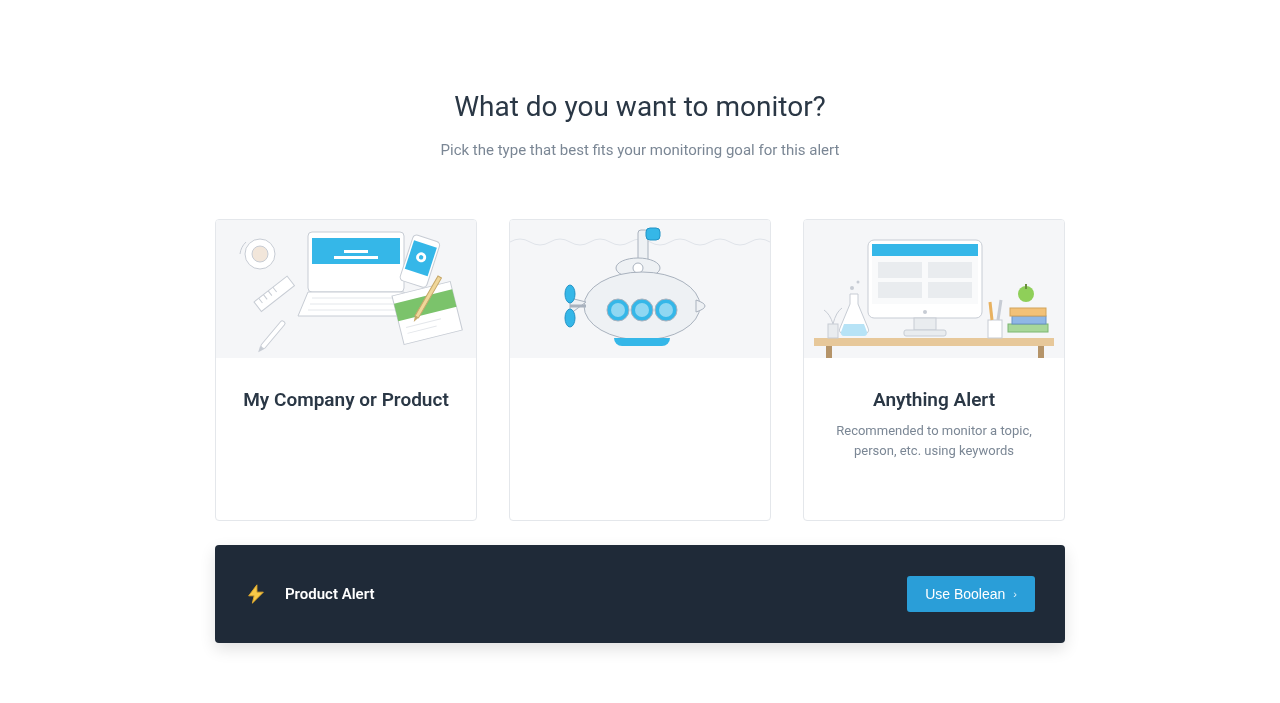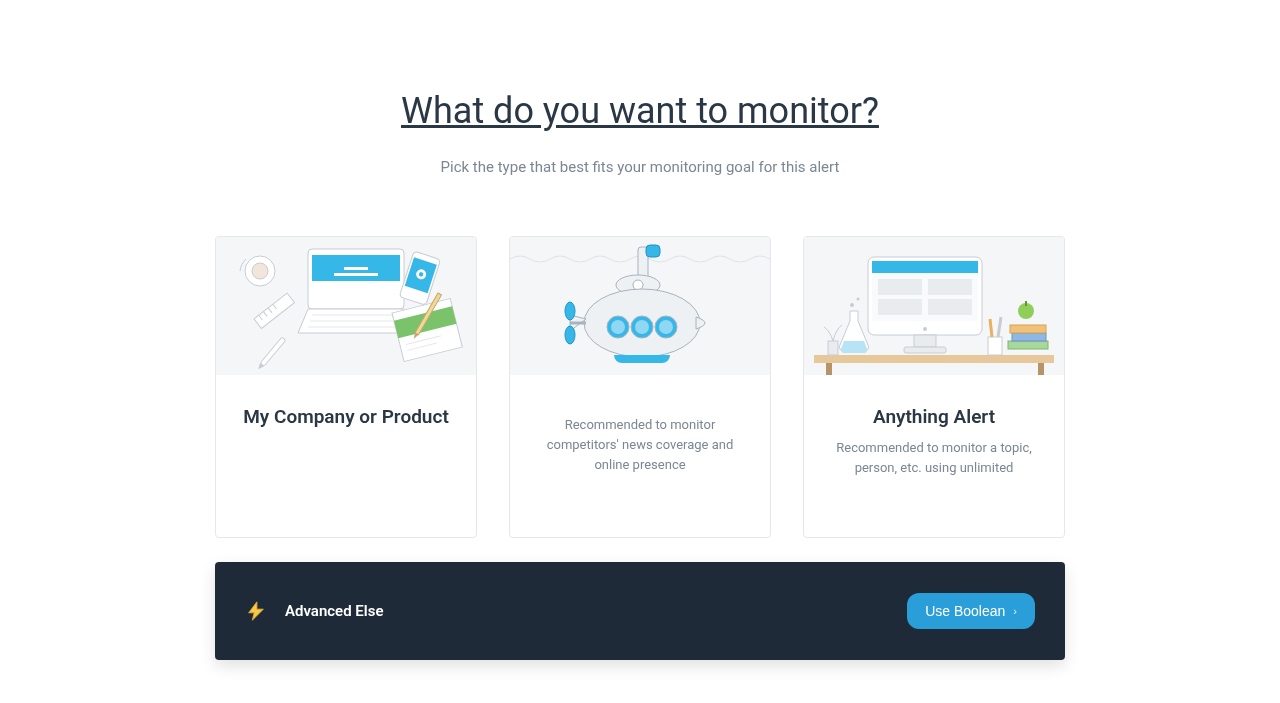--- a/index.html
+++ b/index.html
@@ -1,34 +1,34 @@
 <!DOCTYPE html>
 <html><head>
 <meta charset="utf-8">
 <style>
   * { box-sizing: border-box; margin: 0; padding: 0; }
   html, body { width: 1280px; height: 703px; background: #ffffff; font-family: -apple-system, BlinkMacSystemFont, "Segoe UI", Roboto, "Helvetica Neue", Arial, sans-serif; color: #2a3745; }
   .page { width: 1280px; height: 703px; position: relative; }
   .header { text-align: center; padding-top: 90px; }
-  .header h1 { font-size: 36px; font-weight: 400; color: #2a3745; text-decoration: underline; }
-  .header p { font-size: 15px; color: #7b8795; margin-top: 26px; }
+  .header h1 { font-size: 28px; font-weight: 400; color: #2a3745; }
+  .header p { font-size: 15px; color: #7b8795; margin-top: 18px; }
   .cards { display: flex; justify-content: center; gap: 32px; margin-top: 60px; }
   .card { width: 262px; height: 302px; border: 1px solid #e4e7eb; border-radius: 4px; background: #fff; overflow: hidden; cursor: pointer; display:flex; flex-direction:column; }
   .card .illus { height: 138px; background: #f5f6f8; position: relative; overflow: hidden; flex:0 0 138px;}
   .card .body { padding: 30px 18px 0 18px; text-align: center; flex:1; }
   .card .body h3 { font-size: 19px; font-weight: 600; color: #2a3745; }
   .card .body p { font-size: 13px; line-height: 1.55; color: #7b8795; margin-top: 10px; }
   .card-2 .body h3 { margin-top:-8px; }
 
   .advanced { width: 850px; height: 98px; margin: 24px auto 0 auto; background: #1f2a38; border-radius: 4px; display: flex; align-items: center; padding: 0 30px; box-shadow: 0 6px 16px rgba(0,0,0,0.12); position:relative; }
   .advanced .icon { width: 22px; height: 22px; margin-right: 18px; flex:0 0 22px; }
   .advanced .text { flex: 1; }
   .advanced .text h4 { color: #ffffff; font-size: 15px; font-weight: 600; }
   .advanced .text p { color: #9aa6b4; font-size: 13px; line-height: 1.45; margin-top: 4px; }
-  .advanced .btn { background: #2a9ed8; color: #ffffff; border: none; border-radius: 12px; height: 36px; padding: 0 18px; font-size: 14px; font-weight: 500; display: flex; align-items: center; cursor: pointer; }
+  .advanced .btn { background: #2a9ed8; color: #ffffff; border: none; border-radius: 3px; height: 36px; padding: 0 18px; font-size: 14px; font-weight: 500; display: flex; align-items: center; cursor: pointer; }
   .advanced .btn .chev { margin-left: 8px; font-size: 11px; opacity: .85; }
 
   
   svg { display:block; }
 </style>
 </head>
 <body>
 
 <div class="page">
 
@@ -125,21 +125,20 @@
             <circle cx="132" cy="90" r="11" fill="#35b7e8" stroke="#a9b2be"></circle>
             <circle cx="132" cy="90" r="7" fill="#8fd7f2"></circle>
             <circle cx="156" cy="90" r="11" fill="#35b7e8" stroke="#a9b2be"></circle>
             <circle cx="156" cy="90" r="7" fill="#8fd7f2"></circle>
           </g>
 
           <path d="M104 118 h56 a8 8 0 0 1 -8 8 h-40 a8 8 0 0 1 -8 -8 z" fill="#35b7e8"></path>
         </svg>
       </div>
       <div class="body">
-        <p>Recommended to monitor competitors' news coverage and online presence</p>
       </div>
     </div>
 
     <div class="card card-3">
       <div class="illus">
         <svg viewBox="0 0 262 138" width="262" height="138">
           <rect width="262" height="138" fill="#f5f6f8"></rect>
 
           <rect x="10" y="118" width="240" height="8" fill="#e7c89a"></rect>
           <rect x="22" y="126" width="6" height="12" fill="#b59469"></rect>
@@ -176,34 +175,34 @@
             <rect x="208" y="96" width="34" height="8" fill="#8fb7e6" stroke="#6a93c6"></rect>
             <rect x="206" y="88" width="36" height="8" fill="#f2c178" stroke="#d2a35a"></rect>
 
             <circle cx="222" cy="74" r="8" fill="#8fcf59"></circle>
             <rect x="221" y="64" width="2" height="5" fill="#6a8f3d"></rect>
           </g>
         </svg>
       </div>
       <div class="body">
         <h3>Anything Alert</h3>
-        <p>Recommended to monitor a topic, person, etc. using unlimited</p>
+        <p>Recommended to monitor a topic, person, etc. using keywords</p>
       </div>
     </div>
 
   </div>
 
   <div class="advanced">
     <div class="icon">
       <svg viewBox="0 0 24 24" width="22" height="22">
         <path d="M13 2 L4 14 h6 l-2 8 L20 10 h-7 z" fill="#f7c948" stroke="#e0a92b" stroke-width="1"></path>
       </svg>
     </div>
     <div class="text">
-      <h4>Advanced Else</h4>
+      <h4>Product Alert</h4>
     </div>
     <button class="btn">
       <span>Use Boolean</span>
       <span class="chev">›</span>
     </button>
   </div>
 
 </div>
 
 </body></html>

